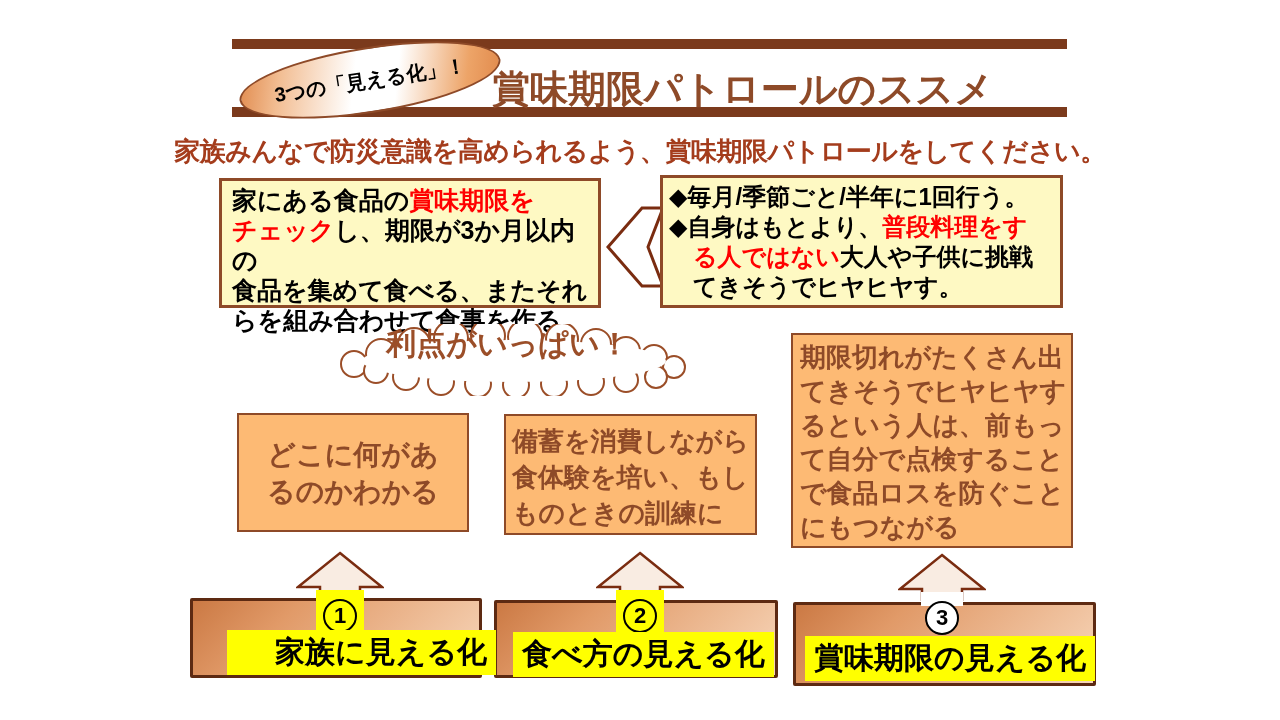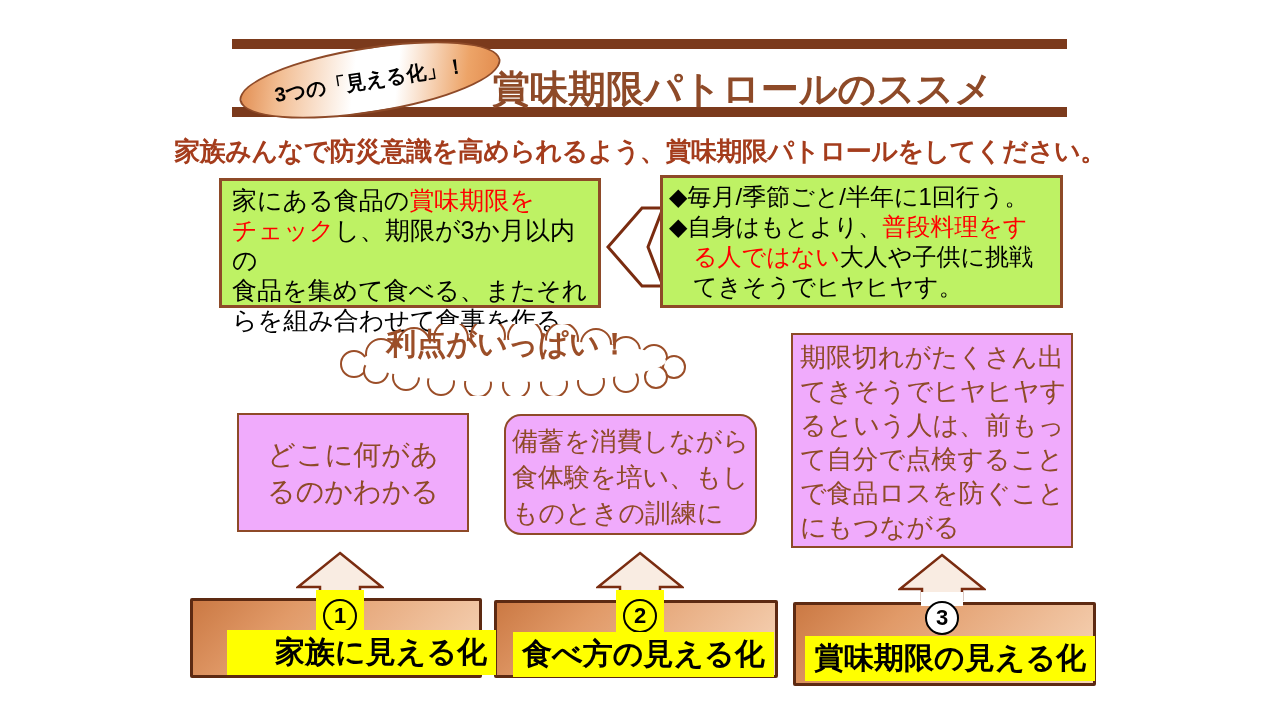--- a/index.html
+++ b/index.html
@@ -10,36 +10,36 @@
   .bar2{left:232px;top:107px;width:835px;height:10px;}
   .badge{position:absolute;left:238px;top:47px;width:260px;height:62px;border:2px solid var(--brown);
          border-radius:50%;transform:rotate(-9deg);z-index:5;
          background:linear-gradient(105deg,#e0884a 0%,#f2bd92 16%,#ffffff 44%,#ffffff 60%,#eda468 86%,#e0884a 100%);
          display:flex;align-items:center;justify-content:center;}
   .badge span{font-size:20px;font-weight:bold;color:#000;white-space:nowrap;}
   .title{position:absolute;left:492px;top:64px;width:560px;font-size:38px;font-weight:bold;
          color:var(--brown);}
   .subtitle{position:absolute;left:0;top:126px;width:1280px;text-align:center;font-size:26px;
          font-weight:bold;color:var(--subtitle-red);letter-spacing:-0.5px;margin-top:8px;}
-  .wbox{position:absolute;background:#bef264;border:3px solid var(--brown);color:#000;font-weight:normal;}
+  .wbox{position:absolute;background:#fef9c3;border:3px solid var(--brown);color:#000;font-weight:bold;}
   .leftbox{left:219px;top:178px;width:382px;height:130px;font-size:25px;line-height:30px;padding:4px 0 0 10px;box-sizing:border-box;}
   .rightbox{left:660px;top:175px;width:403px;height:133px;font-size:24px;line-height:30px;padding:4px 0 0 6px;box-sizing:border-box;}
   .rightbox .indent{padding-left:24px;}
   .seg-red{color:var(--text-red);}
   .seg-black{color:#000;}
   .notch-arrow{position:absolute;left:606px;top:202px;}
   .cloud{position:absolute;left:326px;top:324px;}
   .cloud-text{position:absolute;left:326px;top:324px;width:364px;text-align:center;font-size:30px;
          font-weight:600;color:var(--cloud-brown);}
-  .benefit{position:absolute;background:#f0abfc;border:2px solid var(--brown);color:var(--brown);
-         font-weight:normal;white-space:pre-line;box-sizing:border-box;}
+  .benefit{position:absolute;background:#fdba74;border:2px solid var(--brown);color:var(--brown);
+         font-weight:bold;white-space:pre-line;box-sizing:border-box;}
   .benefit-a{left:228px;top:413px;width:232px;height:119px;font-size:28px;line-height:37px;
          display:flex;align-items:center;justify-content:center;text-align:center;margin-left:9px;}
   .benefit-b{left:504px;top:414px;width:253px;height:121px;font-size:26px;line-height:36px;
-         padding:7px 0 0 6px;border-radius:17px;}
+         padding:7px 0 0 6px;}
   .benefit-c{left:791px;top:333px;width:282px;height:215px;font-size:26px;line-height:34px;
          padding:5px 0 0 7px;}
   .stepbox{position:absolute;border:3px solid var(--step-border);border-radius:2px;box-sizing:border-box;
          background:linear-gradient(135deg,var(--box-orange-dark) 0%,#e19a68 30%,var(--box-orange-light) 100%);z-index:1;}
   .stepbox1{left:190px;top:598px;width:292px;height:80px;}
   .stepbox2{left:494px;top:600px;width:284px;height:78px;}
   .stepbox3{left:793px;top:602px;width:303px;height:84px;}
   .stem{position:absolute;z-index:3;}
   .stem-yellow{background:var(--highlight-yellow);}
   .stem-white{background:#fff;}

